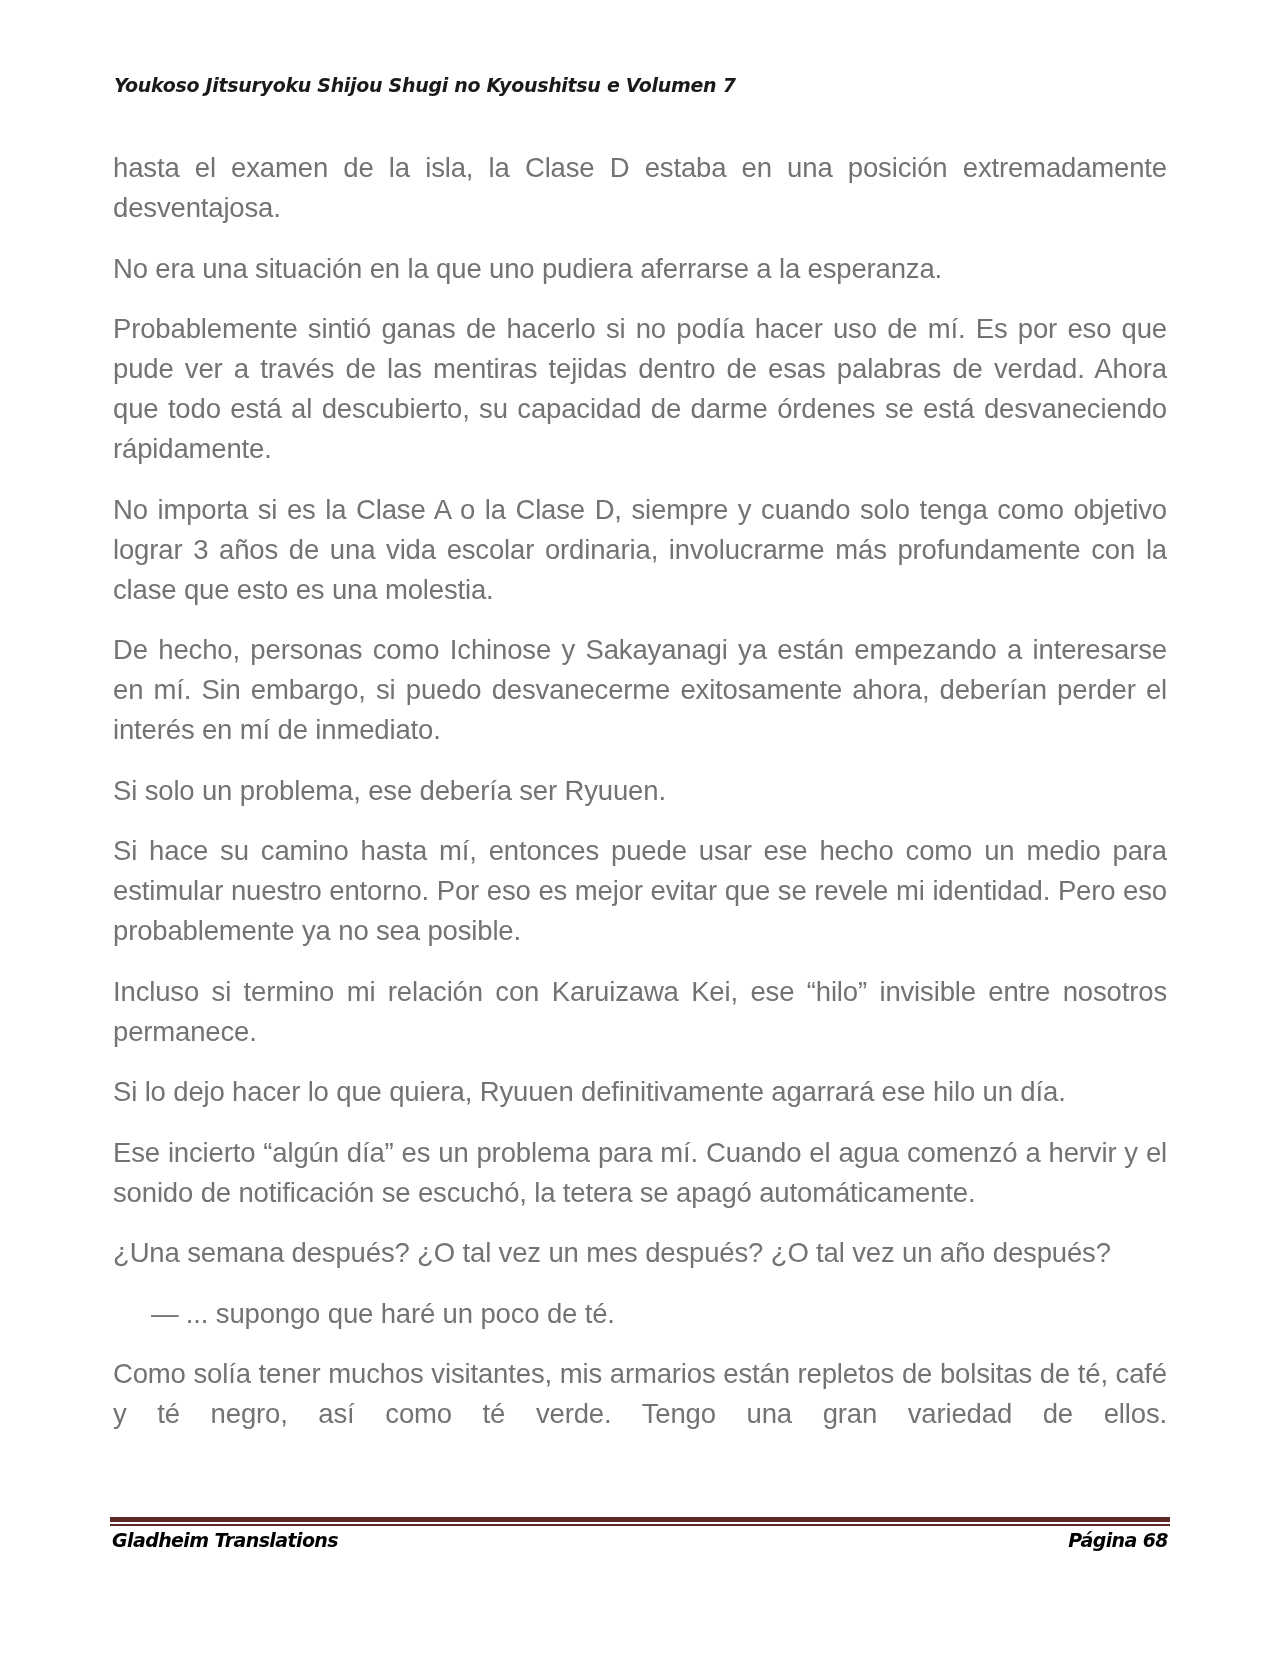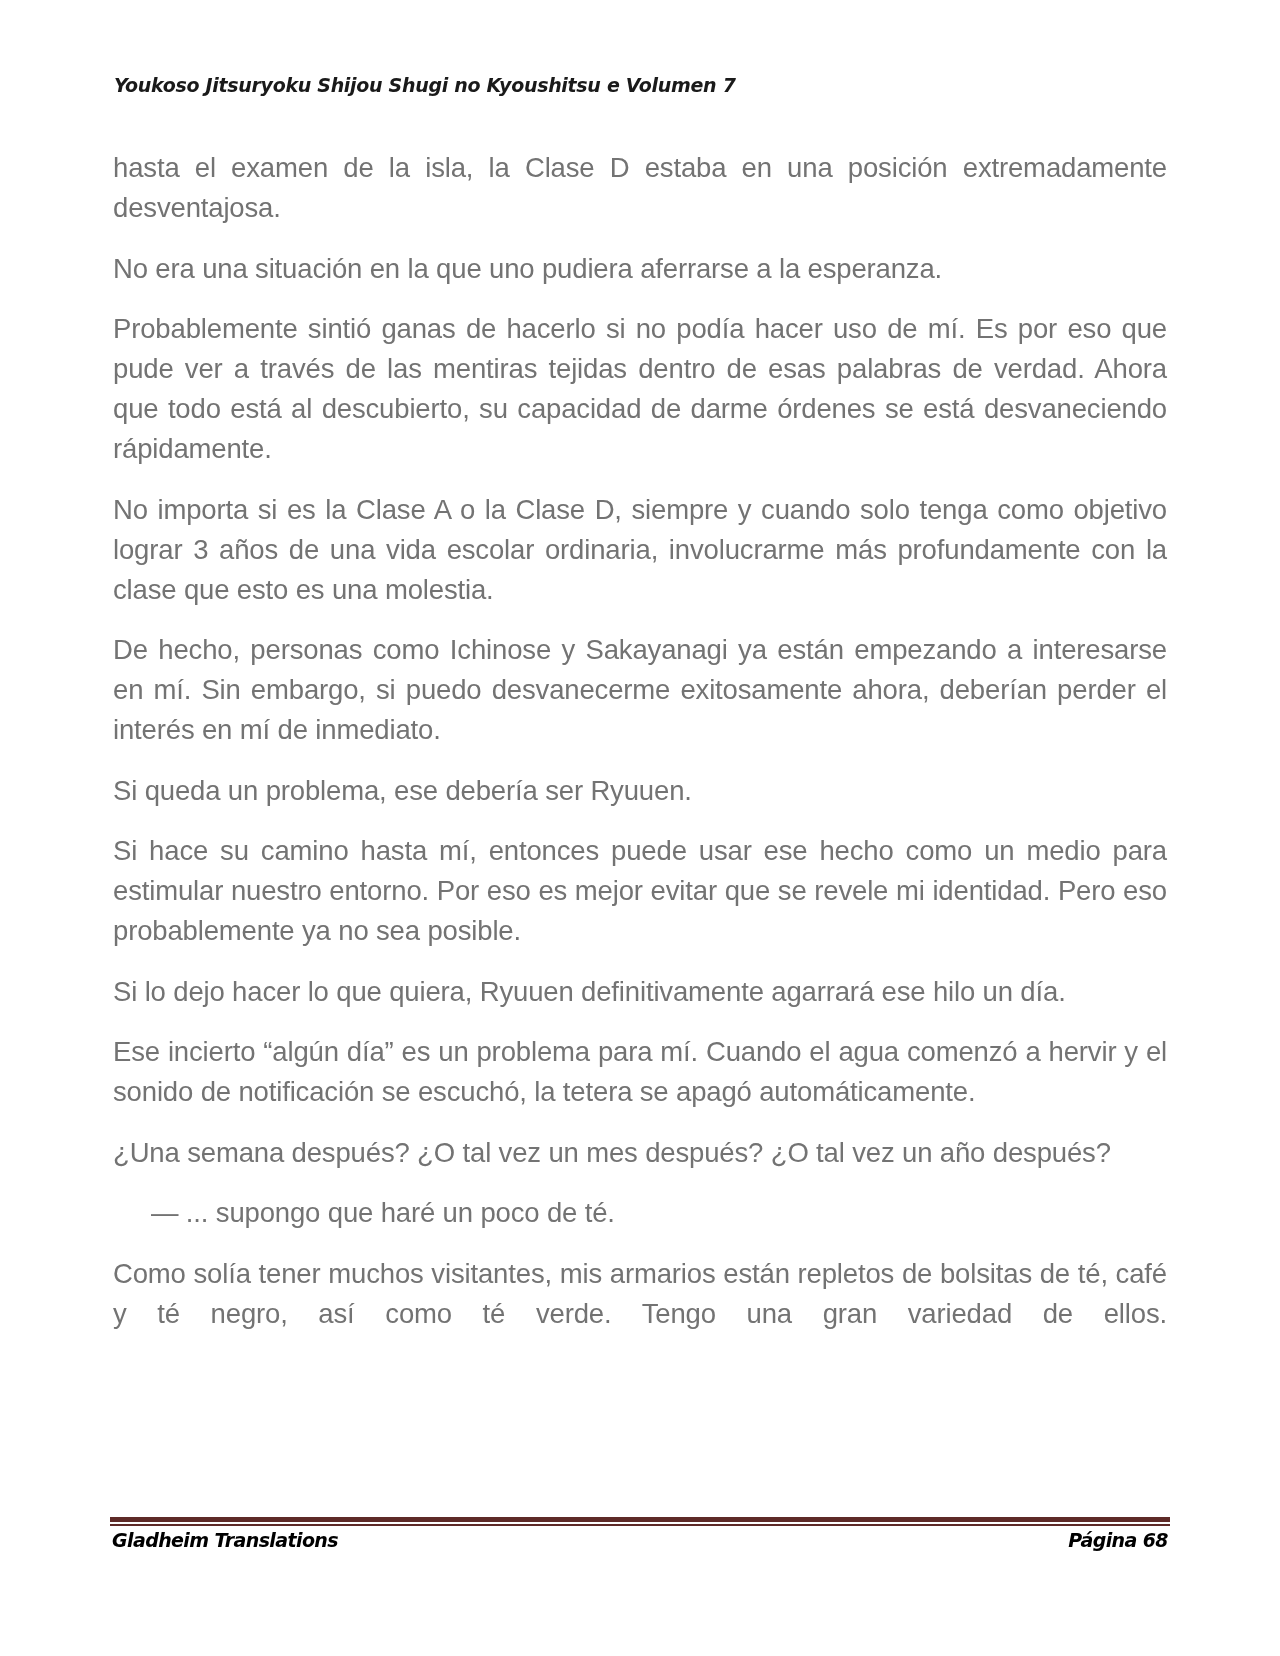--- a/index.html
+++ b/index.html
@@ -37,22 +37,23 @@
 <body>
 
 <div class="header">Youkoso Jitsuryoku Shijou Shugi no Kyoushitsu e Volumen 7</div>
 
 <div class="body-text">
   <p>hasta el examen de la isla, la Clase D estaba en una posición extremadamente desventajosa.</p>
   <p>No era una situación en la que uno pudiera aferrarse a la esperanza.</p>
   <p>Probablemente sintió ganas de hacerlo si no podía hacer uso de mí. Es por eso que pude ver a través de las mentiras tejidas dentro de esas palabras de verdad. Ahora que todo está al descubierto, su capacidad de darme órdenes se está desvaneciendo rápidamente.</p>
   <p>No importa si es la Clase A o la Clase D, siempre y cuando solo tenga como objetivo lograr 3 años de una vida escolar ordinaria, involucrarme más profundamente con la clase que esto es una molestia.</p>
   <p>De hecho, personas como Ichinose y Sakayanagi ya están empezando a interesarse en mí. Sin embargo, si puedo desvanecerme exitosamente ahora, deberían perder el interés en mí de inmediato.</p>
-  <p>Si queda un problema, ese debería ser Ryuuen.</p>
+  <p>Si solo un problema, ese debería ser Ryuuen.</p>
   <p>Si hace su camino hasta mí, entonces puede usar ese hecho como un medio para estimular nuestro entorno. Por eso es mejor evitar que se revele mi identidad. Pero eso probablemente ya no sea posible.</p>
+  <p>Incluso si termino mi relación con Karuizawa Kei, ese “hilo” invisible entre nosotros permanece.</p>
   <p>Si lo dejo hacer lo que quiera, Ryuuen definitivamente agarrará ese hilo un día.</p>
   <p>Ese incierto “algún día” es un problema para mí. Cuando el agua comenzó a hervir y el sonido de notificación se escuchó, la tetera se apagó automáticamente.</p>
   <p>¿Una semana después? ¿O tal vez un mes después? ¿O tal vez un año después?</p>
   <p class="dialog">— ... supongo que haré un poco de té.</p>
   <p class="last">Como solía tener muchos visitantes, mis armarios están repletos de bolsitas de té, café y té negro, así como té verde. Tengo una gran variedad de ellos.</p>
 </div>
 
 <div class="rule-thick"></div>
 <div class="rule-thin"></div>
 

